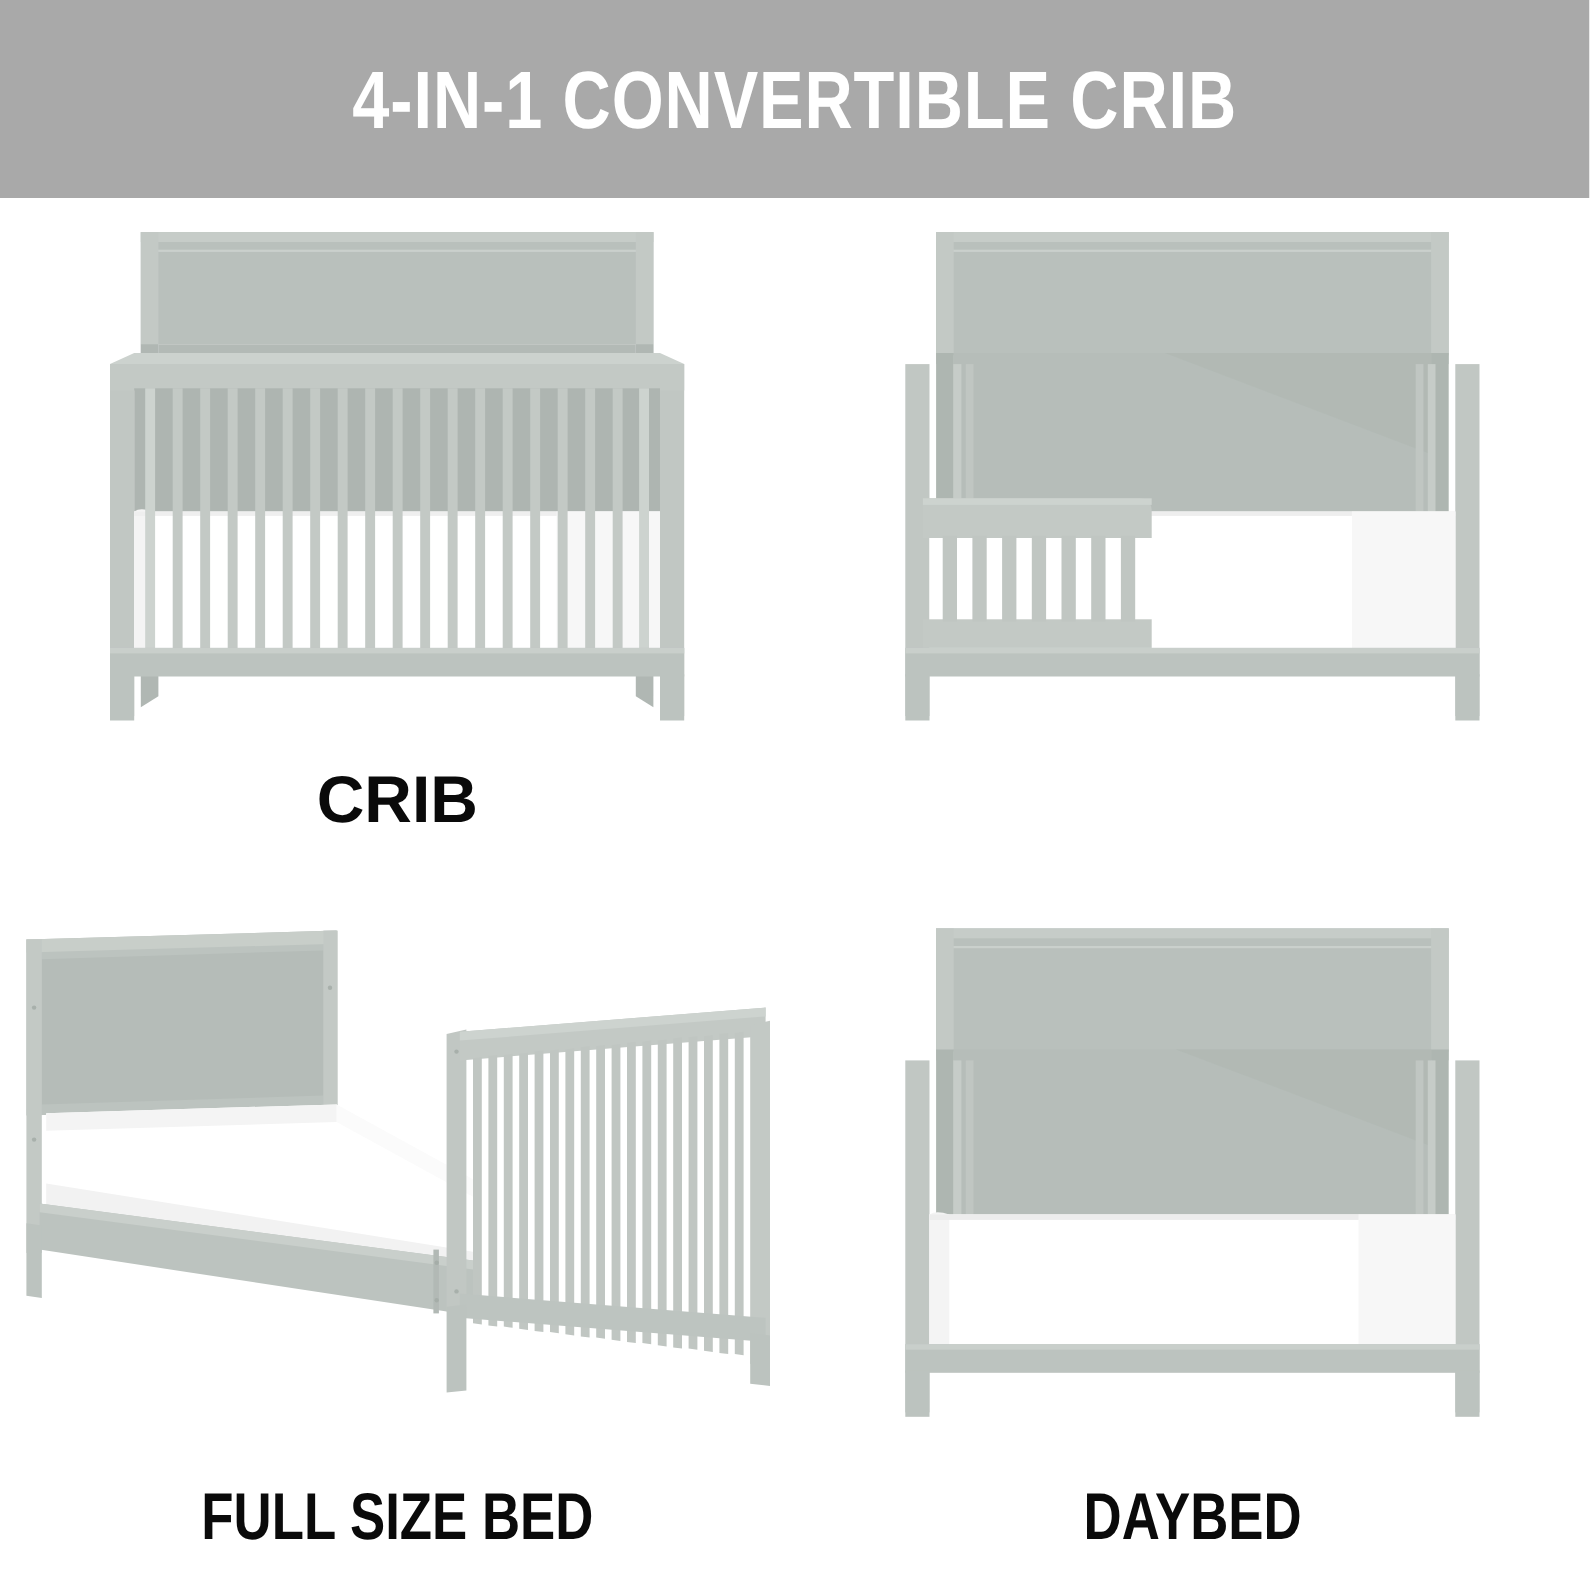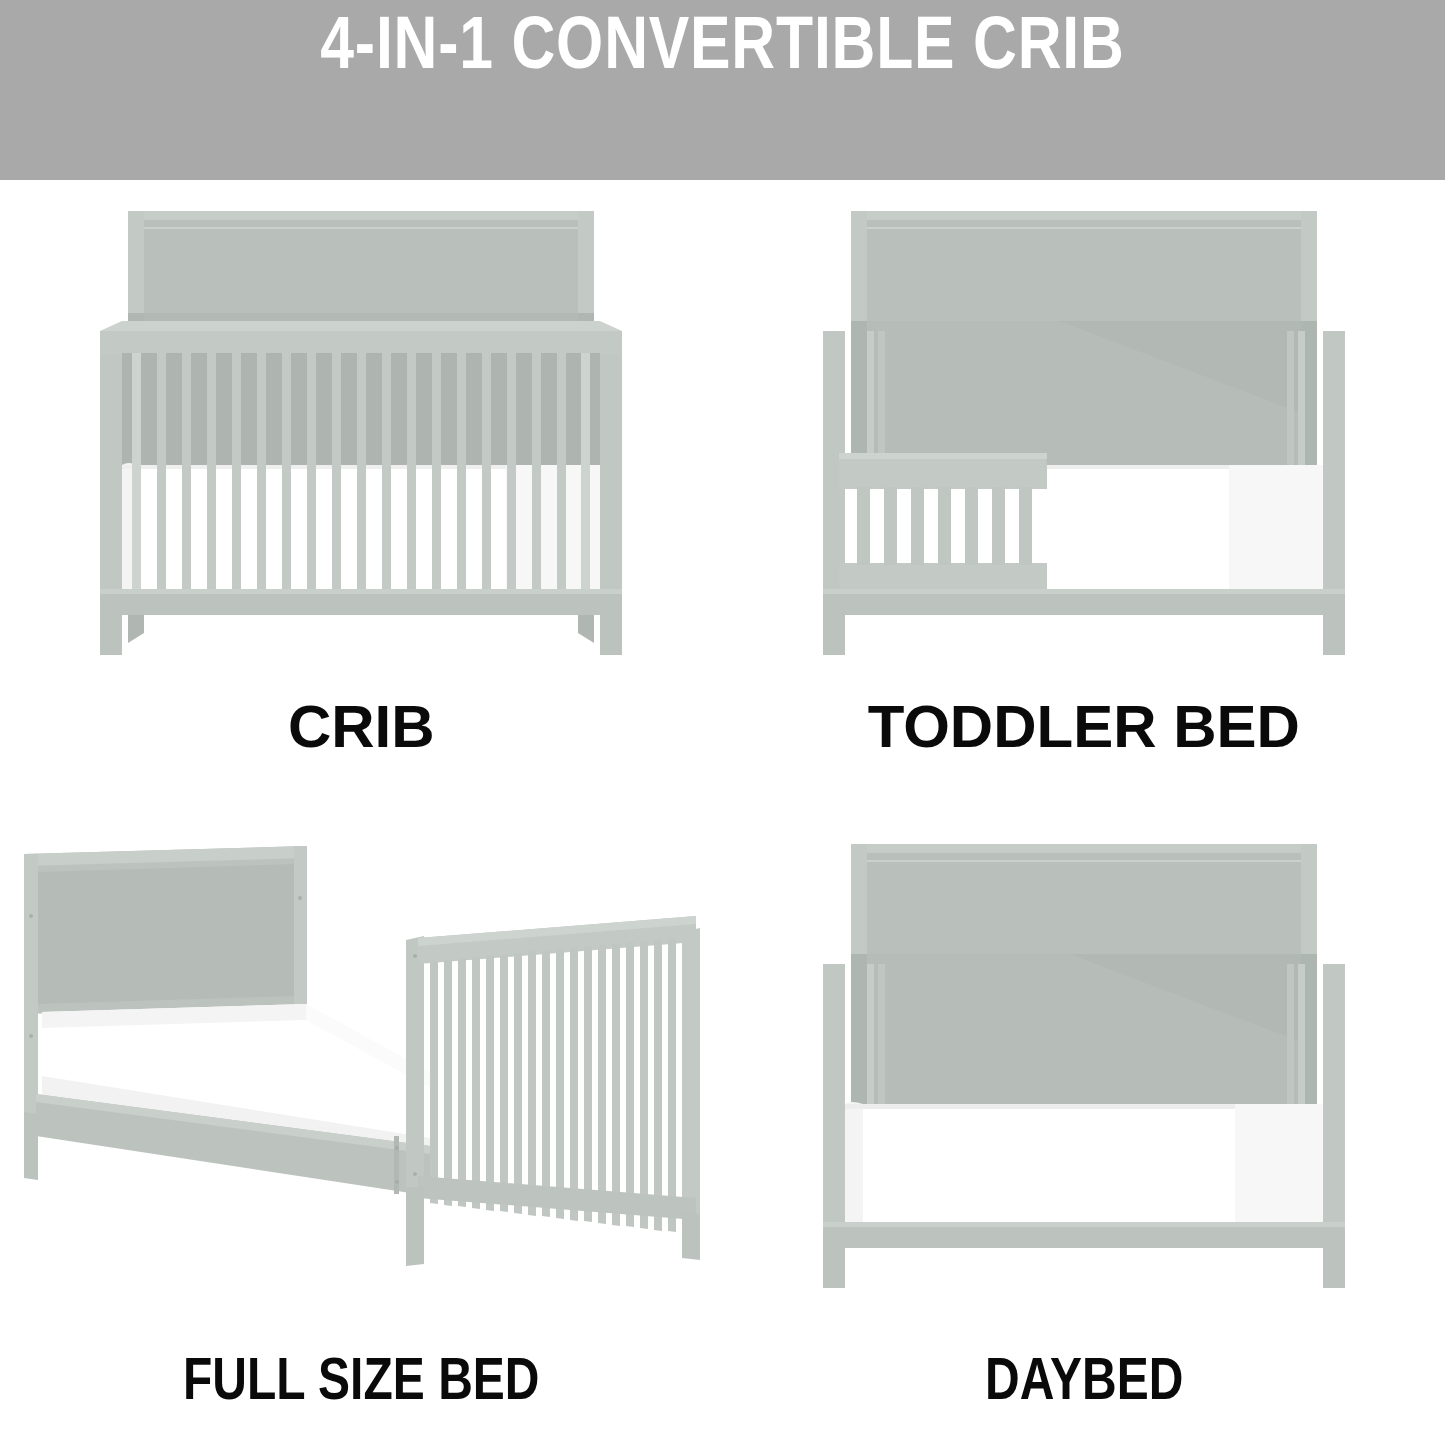--- a/index.html
+++ b/index.html
@@ -7,21 +7,21 @@
   body {
     background:#ffffff;
     font-family:"Liberation Sans", sans-serif;
     overflow:hidden;
   }
 
   
   .banner{
     width:1445px; height:180px;
     background:#a9a9a9;
-    display:flex; align-items:flex-start; justify-content:center;
+    display:flex; align-items:center; justify-content:center;
   }
   .banner-title{
     color:#ffffff;
     font-family:"Liberation Sans", sans-serif;
     font-weight:bold;
     font-size:74px;
     letter-spacing:1px;
     transform:scaleX(0.82);
     transform-origin:center;
     white-space:nowrap;
@@ -167,21 +167,20 @@
           <rect x="220" y="284" width="13" height="78" fill="#c0c6c2"></rect>
         </g>
 
         <rect x="24" y="386" width="522" height="26" fill="#bcc3bf"></rect>
         <rect x="24" y="386" width="522" height="5" fill="#c9cfcb"></rect>
 
         <rect x="24" y="410" width="22" height="42" fill="#bcc3bf"></rect>
         <rect x="524" y="410" width="22" height="42" fill="#bcc3bf"></rect>
       </svg>
     </div>
-    <div class="caption">TODDLER BED</div>
   </div>
 
   <div class="cell r2">
     <div class="figure">
       <svg width="710" height="455" viewBox="0 0 710 455">
 
         <g>
           <polygon points="18,18 300,10 300,170 18,178" fill="#bcc3bf"></polygon>
           <polygon points="18,18 300,10 300,22 18,30" fill="#c8cec9"></polygon>
           <polygon points="32,36 288,28 288,160 32,168" fill="#b5bcb8"></polygon>

